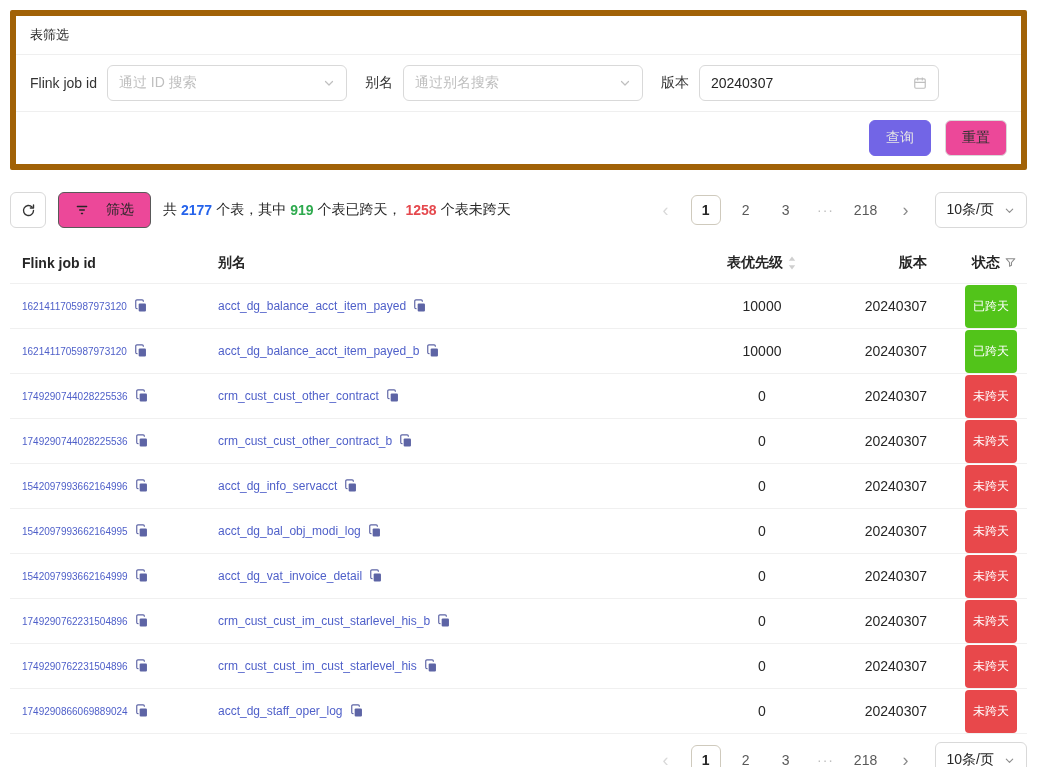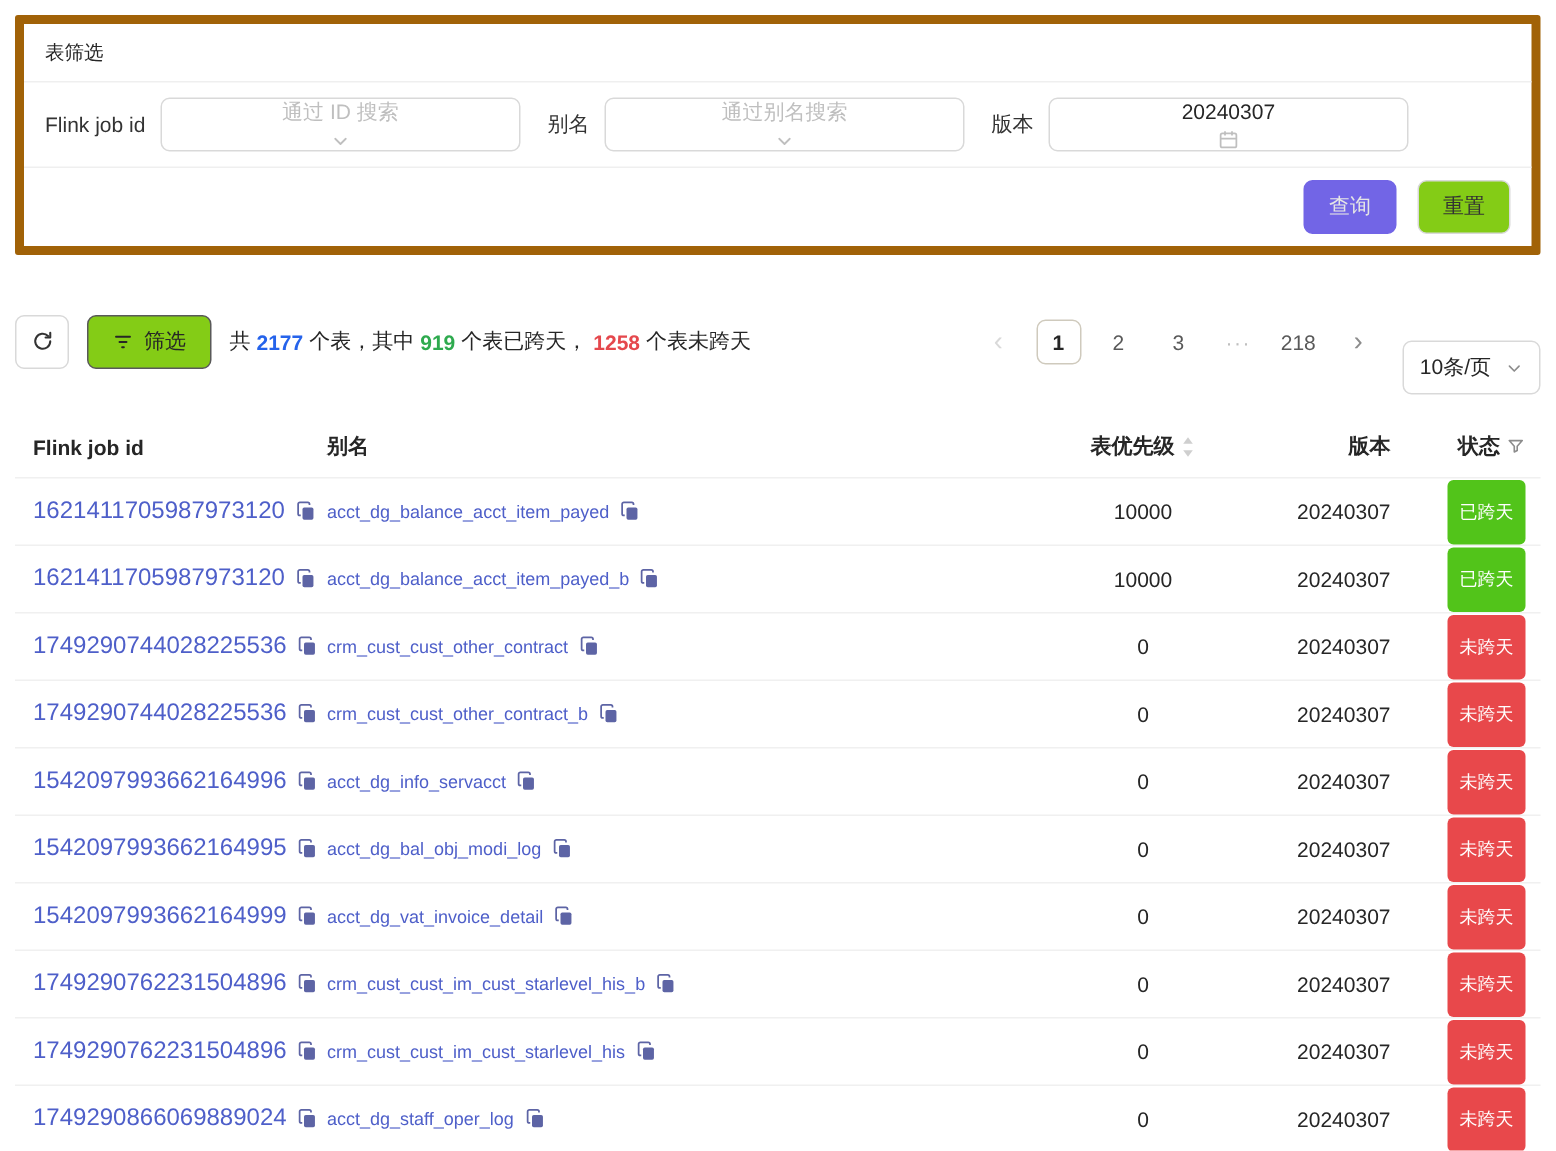--- a/index.html
+++ b/index.html
@@ -13,39 +13,39 @@
 
   
   .card { border: 6px solid #a16207; border-radius: 2px; background: #fff; }
   .card-title { padding: 10px 14px; border-bottom: 1px solid #efefef; font-size: 13px; color: #262626; }
   .filter-form { display: flex; align-items: center; gap: 18px; padding: 10px 14px; border-bottom: 1px solid #efefef; }
   .field { display: flex; align-items: center; gap: 10px; }
   .field-label { color: #333; white-space: nowrap; }
   .control {
     display: flex; align-items: center; justify-content: space-between;
     width: 240px; height: 36px; border: 1px solid #d9d9d9; border-radius: 6px;
-    padding: 0 11px; background: #fff; cursor: pointer; flex-direction: column;
+    padding: 0 11px; background: #fff; cursor: pointer;
   }
   .control .ph { color: #bfbfbf; overflow: hidden; white-space: nowrap; }
   .control .val { color: #262626; }
   .filter-actions { display: flex; justify-content: flex-end; gap: 14px; padding: 8px 14px; }
   .btn {
     height: 36px; padding: 0 16px; border: 1px solid #d9d9d9; border-radius: 6px;
-    background: #84cc16; font-size: 14px; color: #333; cursor: pointer;
+    background: #ec4899; font-size: 14px; color: #333; cursor: pointer;
     font-family: inherit; display: inline-flex; align-items: center; justify-content: center;
   }
   .btn.primary { background: var(--accent); border-color: var(--accent); color: #e5e5e5; }
 
   
   .toolbar { display: flex; align-items: center; gap: 12px; margin-top: 22px; }
   .icon-btn {
     width: 36px; height: 36px; border: 1px solid #d9d9d9; border-radius: 6px; background: #fff;
     display: inline-flex; align-items: center; justify-content: center; color: #333; cursor: pointer;
   }
-  .filter-toggle { gap: 7px; border-color: #595959; color: #262626; }
+  .filter-toggle { gap: 17px; border-color: #595959; color: #262626; }
   .summary { display: flex; align-items: center; gap: 4px; white-space: nowrap; }
   .summary b { font-weight: 700; }
   .n-blue { color: var(--numblue); }
   .n-green { color: var(--numgreen); }
   .n-red { color: var(--numred); }
   .pager-zone { margin-left: auto; display: flex; align-items: center; gap: 14px; }
 
   
   .pager { display: flex; align-items: center; gap: 10px; }
   .pg-item, .pg-arrow {
@@ -53,37 +53,36 @@
     color: #595959; cursor: pointer; border-radius: 6px; user-select: none;
   }
   .pg-item.active { border: 1px solid #cfcabd; font-weight: 700; color: #262626; background: #fff; }
   .pg-item.ellipsis { color: #bfbfbf; letter-spacing: 1px; }
   .pg-arrow { color: #8c8c8c; font-size: 18px; }
   .pg-arrow.disabled { color: #d9d9d9; cursor: default; }
   .page-size {
     display: inline-flex; align-items: center; gap: 10px; height: 36px;
     border: 1px solid #d9d9d9; border-radius: 6px; padding: 0 11px; background: #fff; cursor: pointer;
     white-space: nowrap;
-    margin-top: 35px;
   }
 
   
   .table { margin-top: 14px; }
   .thead, .tr { display: flex; align-items: center; border-bottom: 1px solid #f0f0f0; }
   .thead { height: 42px; font-weight: 700; }
   .tr { height: 45px; }
   .td, .th { display: flex; align-items: center; }
   .col-id { width: 196px; padding-left: 12px; }
   .col-alias { flex: 1; padding-left: 12px; }
   .col-priority { width: 150px; justify-content: center; padding-right: 8px; }
   .col-version { width: 86px; justify-content: flex-end; }
   .col-status { width: 100px; justify-content: flex-end; padding-right: 10px; }
   .th.col-priority, .th.col-status { gap: 4px; }
   .link { color: var(--link); text-decoration: none; cursor: pointer; font-size: 12px; white-space: nowrap; }
-  .col-id .link { font-size: 16px; }
+  .col-id .link { font-size: 10px; }
   .copy-icon { margin-left: 7px; color: #5d64a5; display: inline-flex; cursor: pointer; }
   .badge { display: inline-block; padding: 15px 8px; border-radius: 4px; color: #fff; font-size: 12px; line-height: 13px; white-space: nowrap; }
   .badge.success { background: var(--success); }
   .badge.danger { background: var(--danger); }
   .sort-icon, .filter-col-icon { display: inline-flex; color: #bfbfbf; }
   .filter-col-icon { color: #8c8c8c; }
 
   
   .footer { display: flex; justify-content: flex-end; align-items: center; gap: 14px; margin-top: 8px; }
 </style>

